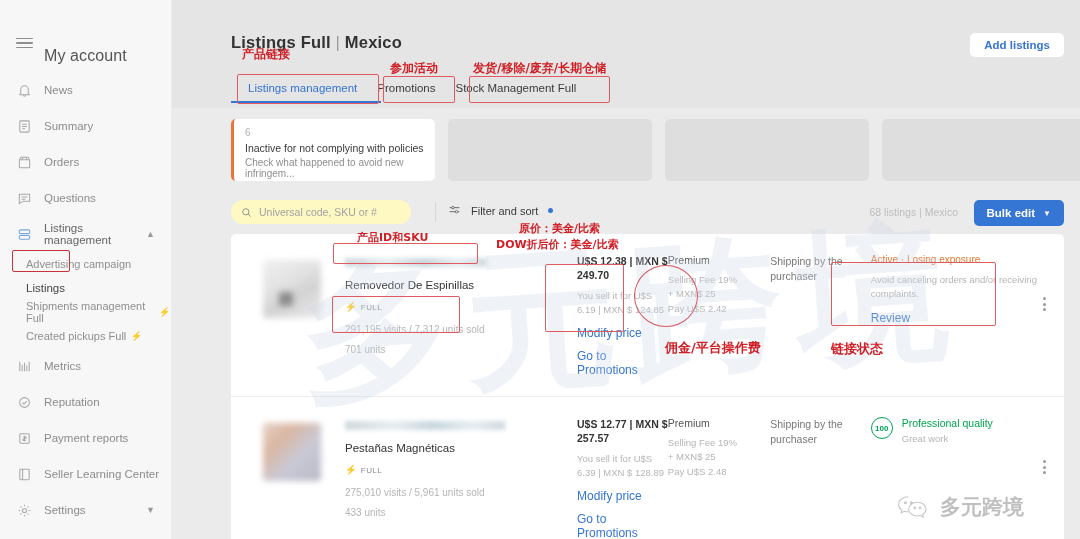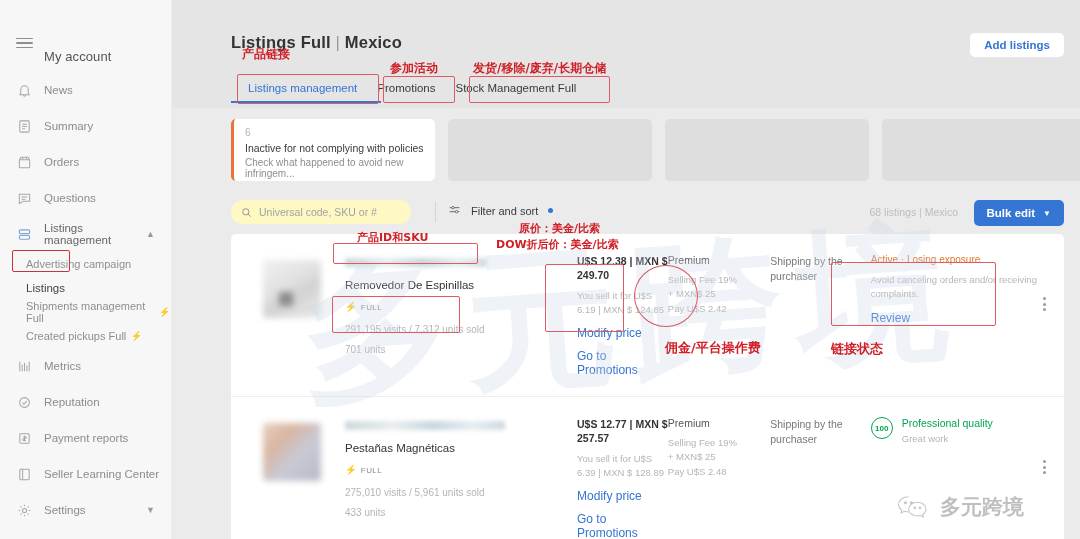--- a/index.html
+++ b/index.html
@@ -19,21 +19,21 @@
     border-right: 1px solid #ededed;
     z-index: 5;
   }
   .sb-head {
     display: flex; align-items: center; gap: 11px;
     padding: 28px 0 0 16px;
     height: 58px;
   }
   .hamburger { width: 17px; display: flex; flex-direction: column; gap: 3px; }
   .hamburger i { display: block; height: 1.5px; background: #8f8f8f; border-radius: 1px; }
-  .sb-head-label { font-size: 13px; color: #555; letter-spacing: .1px; margin-top: 26px; }
+  .sb-head-label { font-size: 16px; color: #555; letter-spacing: .1px; margin-top: 26px; }
 
   .sb-list { margin-top: 14px; }
   .sb-item {
     display: flex; align-items: center;
     height: 36px; padding-left: 16px;
     color: #8c8c8c; font-size: 11.5px;
     position: relative;
   }
   .sb-icon {
     width: 17px; height: 17px; margin-right: 11px;

